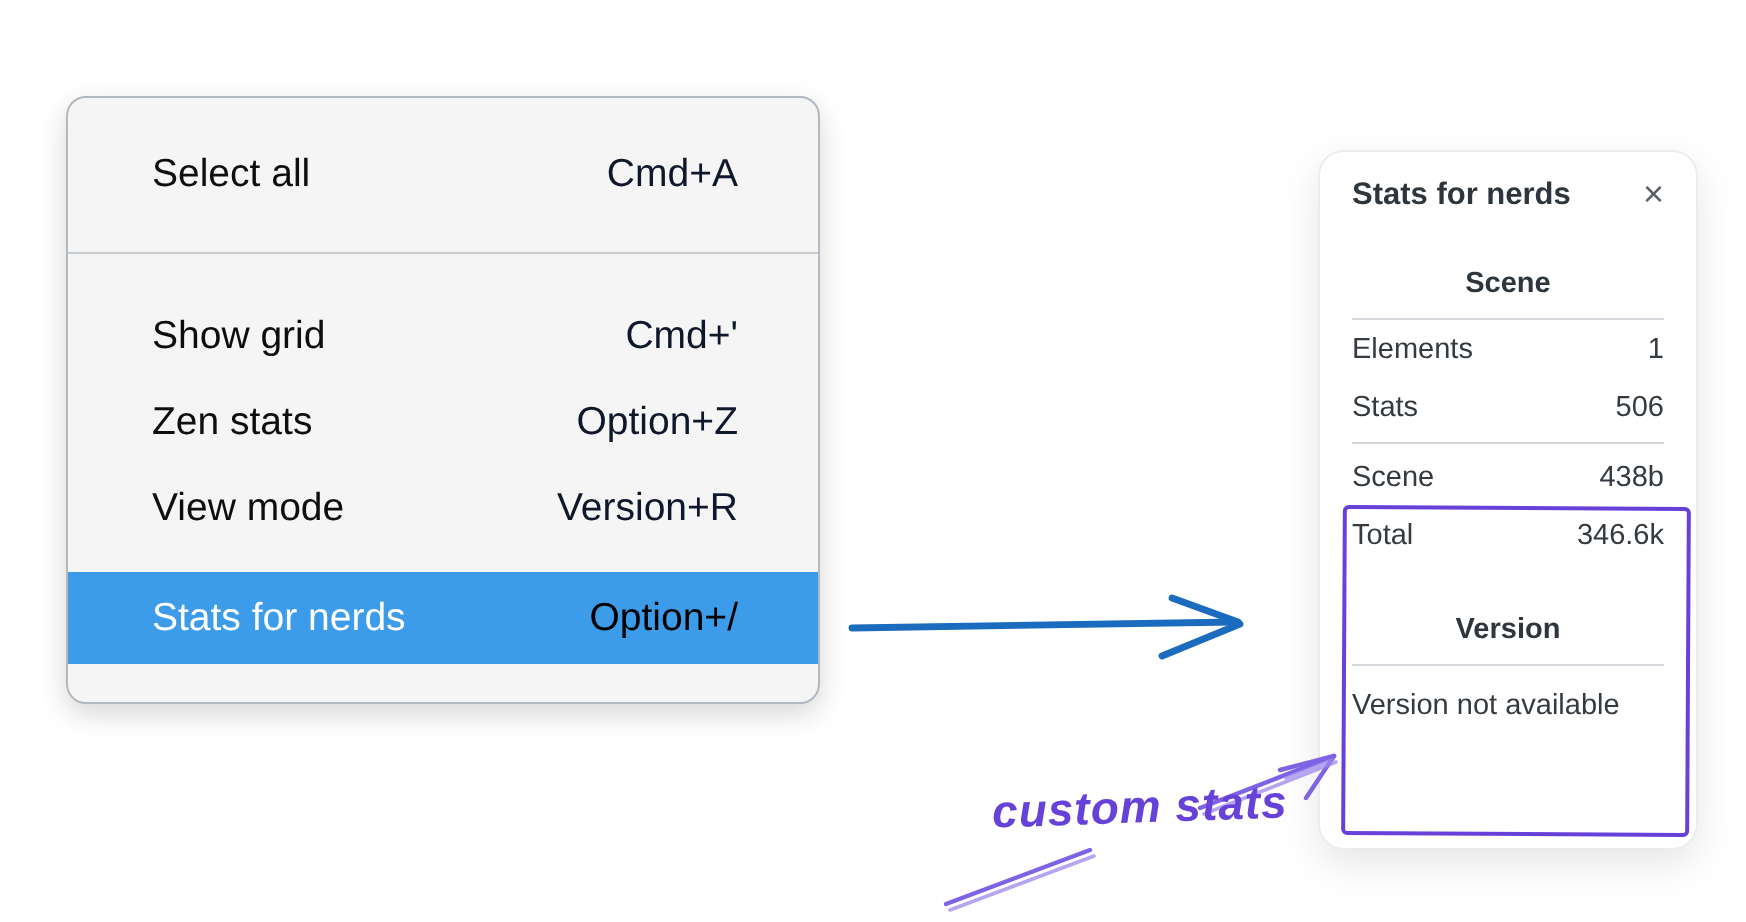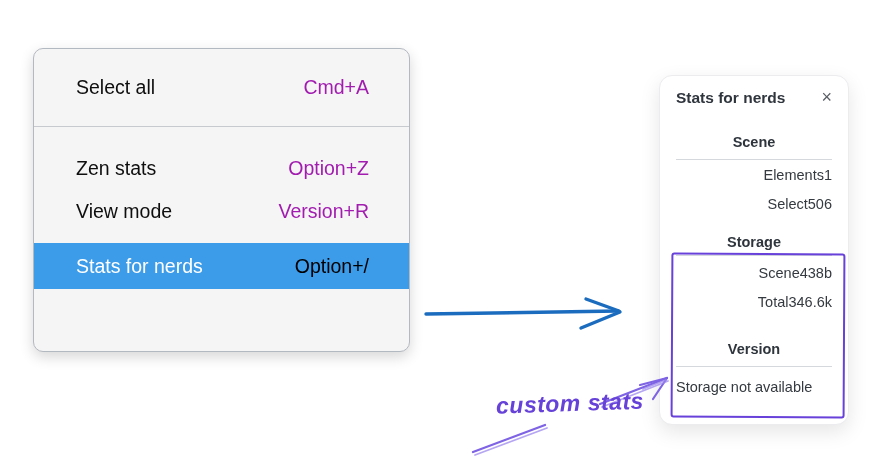--- a/index.html
+++ b/index.html
@@ -15,21 +15,21 @@
     position:absolute;left:33px;top:48px;width:377px;height:304px;
     background:#f5f5f6;border:1.5px solid #b3b9c0;border-radius:10px;
     box-shadow:0 5px 14px rgba(0,0,0,.16);
     box-sizing:border-box;overflow:hidden;
   }
   .menu-item{
     display:flex;justify-content:space-between;align-items:center;
     padding:0 40px 0 42px;font-size:19.5px;color:#0e0e0e;height:43px;
     cursor:default;white-space:nowrap;
   }
-  .menu-item .shortcut{color:#a21caf;}
+  .menu-item .shortcut{color:#0f172a;}
   .mi-first{height:77px;}
   .menu-divider{height:1px;background:#c7cbcf;}
   .menu-group{padding-top:20px;}
   .menu-spacer{height:10px;}
   .menu-item.selected{height:46px;background:#3d9ce9;color:#ffffff;}
   .menu-item.selected .shortcut{color:#000000;}
 
   
   .blue-arrow{position:absolute;left:420px;top:293px;}
 
@@ -43,21 +43,21 @@
   }
   .panel-header{display:flex;justify-content:space-between;align-items:flex-start;line-height:20px;}
   .panel-title{font-weight:bold;font-size:15.5px;color:#2f353d;}
   .close-btn{font-size:18px;color:#5b6067;cursor:pointer;line-height:18px;background:none;border:none;padding:0;font-family:inherit;}
   .sec-heading{text-align:center;font-weight:bold;font-size:14.5px;color:#2f353d;line-height:20px;}
   .h-scene{margin-top:24px;}
   .h-storage{margin-top:14px;}
   .h-version{margin-top:23px;}
   .divider{height:1px;background:#d5d9de;margin-top:7px;}
   .divider.tight{margin-top:3px;margin-bottom:2px;}
-  .stat-row{display:flex;justify-content:flex-end;align-items:center;height:29px;}
+  .stat-row{display:flex;justify-content:space-between;align-items:center;height:29px;}
   .stat-note{height:31px;display:flex;align-items:center;margin-top:4px;color:#343a40;}
   .purple-box{
     position:absolute;left:11px;top:177px;width:170px;height:161px;
     border:2px solid #6741d9;border-radius:3px;
     transform:rotate(.3deg);pointer-events:none;
   }
 
   
   .annot-arrow{position:absolute;left:450px;top:368px;}
   .annot-text{
@@ -71,20 +71,24 @@
 
 <div class="stage">
 
   <div class="menu">
     <div class="menu-item mi-first">
       <span>Select all</span>
       <span class="shortcut">Cmd+A</span>
     </div>
     <div class="menu-divider"></div>
     <div class="menu-group">
+      <div class="menu-item">
+        <span>Show grid</span>
+        <span class="shortcut">Cmd+'</span>
+      </div>
       <div class="menu-item">
         <span>Zen stats</span>
         <span class="shortcut">Option+Z</span>
       </div>
       <div class="menu-item">
         <span>View mode</span>
         <span class="shortcut">Version+R</span>
       </div>
       <div class="menu-spacer"></div>
       <div class="menu-item selected">
@@ -108,38 +112,37 @@
       <button class="close-btn">×</button>
     </div>
 
     <div class="sec-heading h-scene">Scene</div>
     <div class="divider"></div>
     <div class="stat-row">
       <span>Elements</span>
       <span>1</span>
     </div>
     <div class="stat-row">
-      <span>Select</span>
+      <span>Stats</span>
       <span>506</span>
     </div>
 
-    <div class="sec-heading h-storage">Storage</div>
     <div class="divider tight"></div>
     <div class="stat-row">
       <span>Scene</span>
       <span>438b</span>
     </div>
     <div class="stat-row">
       <span>Total</span>
       <span>346.6k</span>
     </div>
 
     <div class="sec-heading h-version">Version</div>
     <div class="divider"></div>
-    <div class="stat-note">Storage not available</div>
+    <div class="stat-note">Version not available</div>
 
     <div class="purple-box"></div>
   </div>
 
   <svg class="annot-arrow" width="235" height="93" viewBox="0 0 235 93">
     <g fill="none" stroke="#7e63e4" stroke-width="2.2" stroke-linecap="round">
       <path d="M23 84 L95 57"></path>
       <path d="M150 36 L217 10"></path>
       <path d="M217 10 L190 17"></path>
       <path d="M217 10 L203 31"></path>

